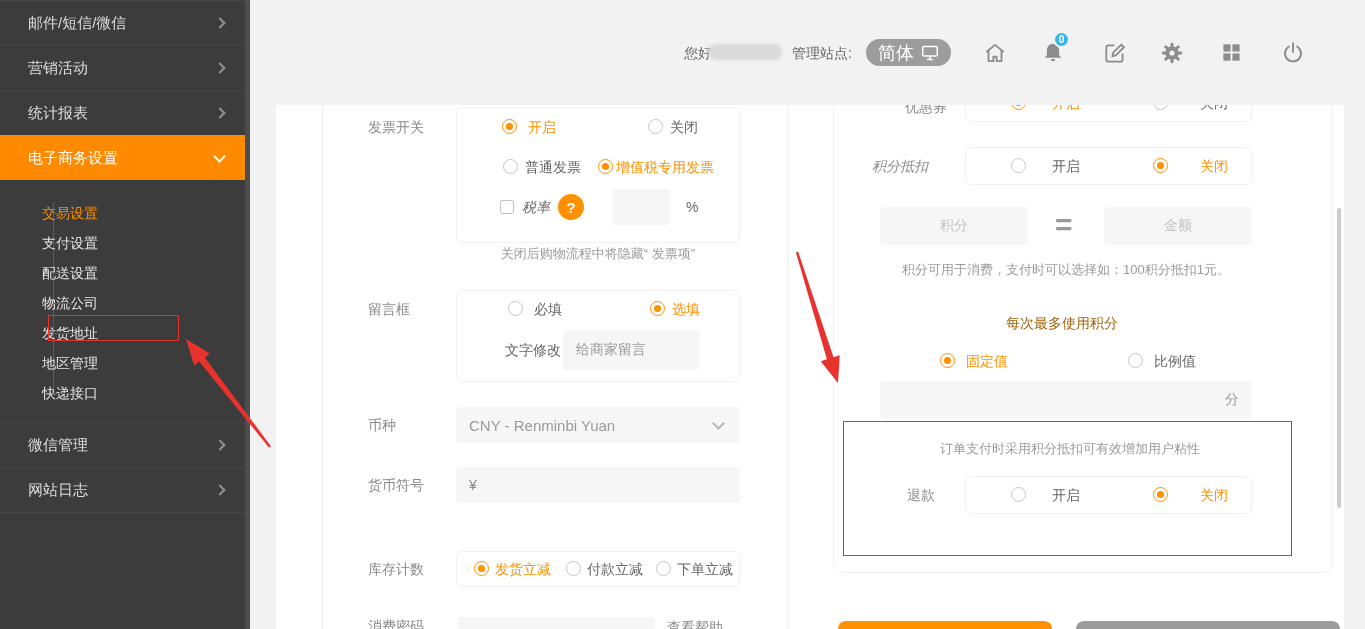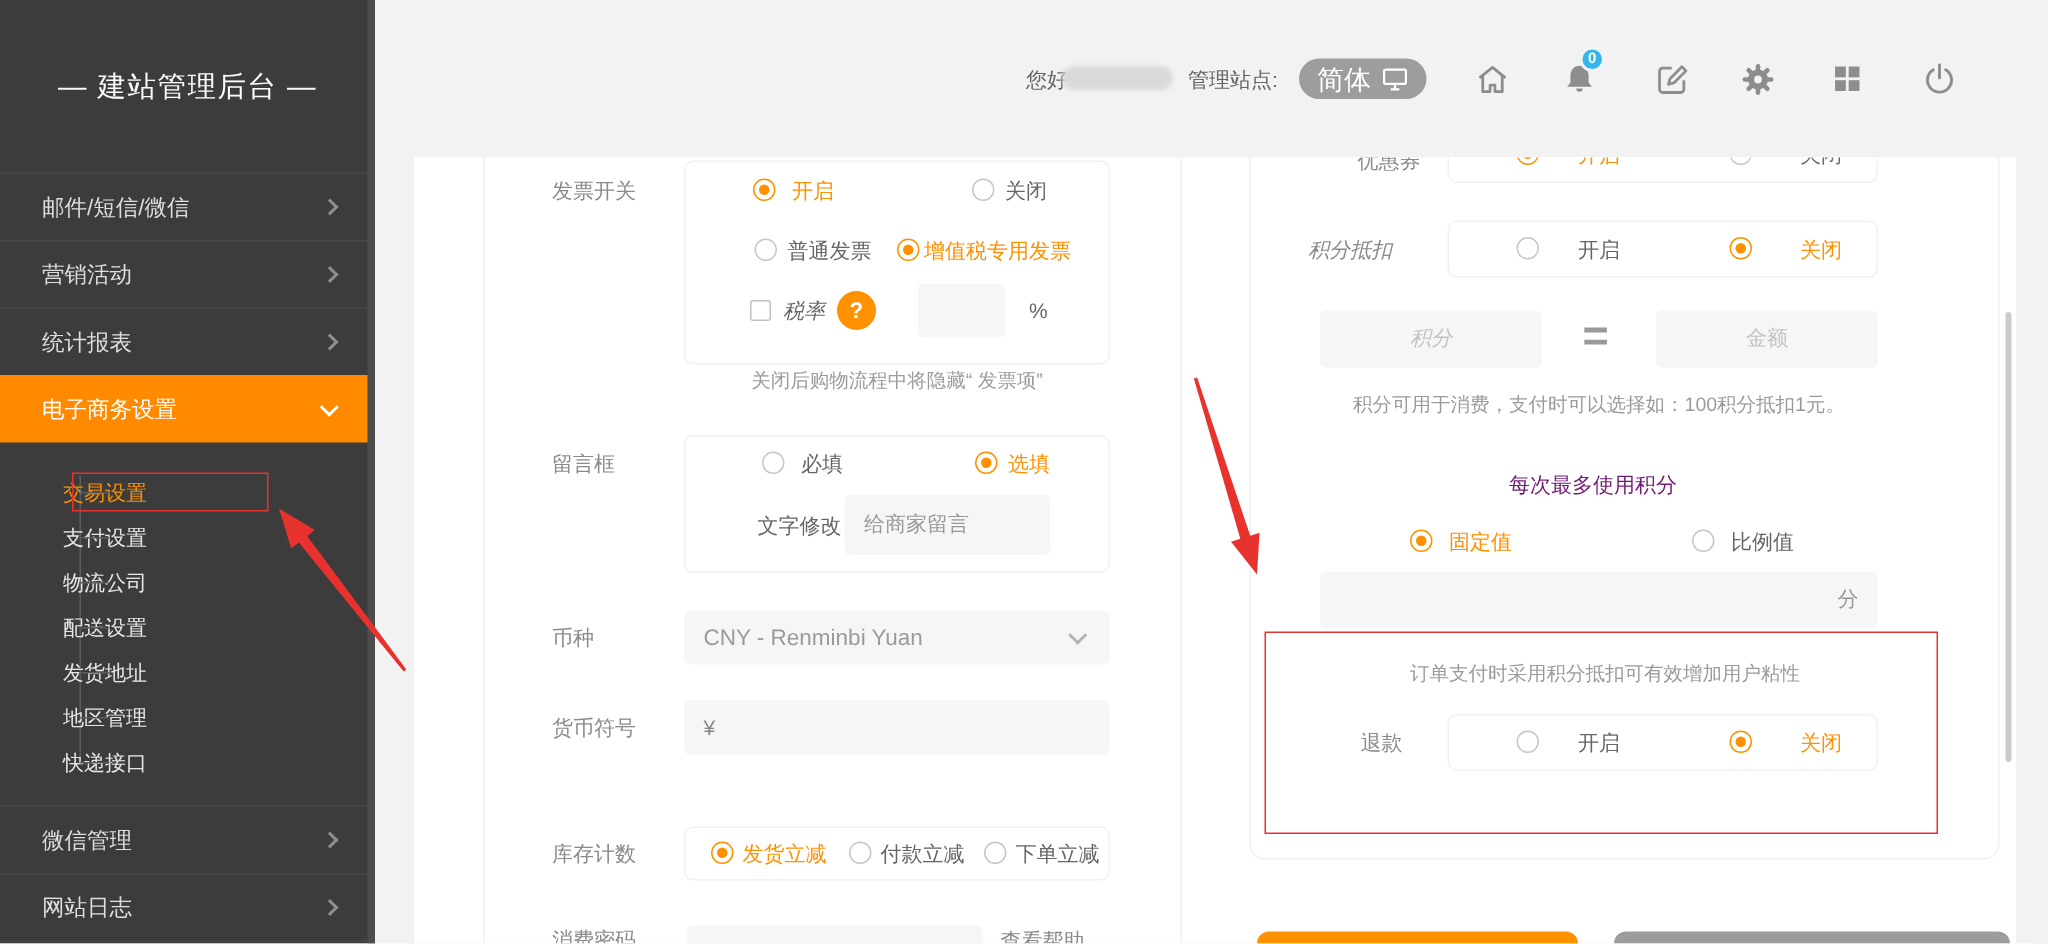--- a/index.html
+++ b/index.html
@@ -67,21 +67,20 @@
   .overlay { position:absolute; left:0; top:0; width:1365px; height:629px; pointer-events:none; }
   .redbox { position:absolute; border:2px solid #e8322e; }
   .redbox.thin { border-width:1px; }
 </style>
 </head>
 <body>
 
 <div class="page">
 
   <div class="sidebar">
-    <div class="logo">— 建站管理后台 —</div>
 
     <div class="side-item">
       <span>邮件/短信/微信</span>
       <span class="chev-r"></span>
     </div>
     <div class="side-item">
       <span>营销活动</span>
       <span class="chev-r"></span>
     </div>
     <div class="side-item">
@@ -89,22 +88,22 @@
       <span class="chev-r"></span>
     </div>
     <div class="side-item active">
       <span>电子商务设置</span>
       <span class="chev-d"></span>
     </div>
 
     <div class="submenu">
       <div class="sub-item active">交易设置</div>
       <div class="sub-item">支付设置</div>
+      <div class="sub-item">配送设置</div>
       <div class="sub-item">物流公司</div>
-      <div class="sub-item">配送设置</div>
       <div class="sub-item">发货地址</div>
       <div class="sub-item">地区管理</div>
       <div class="sub-item">快递接口</div>
     </div>
 
     <div class="side-item">
       <span>微信管理</span>
       <span class="chev-r"></span>
     </div>
     <div class="side-item" style="height:46px;border-bottom:1px solid #474747;">
@@ -226,26 +225,26 @@
     <span class="radio" style="left:877px;top:-10px;"></span>
     <span class="opt" style="left:924px;top:-10px;">关闭</span>
 
     <div class="flabel" style="left:596px;top:53px;font-style:italic;">积分抵扣</div>
     <div class="obox" style="left:689px;top:42px;width:287px;height:38px;"></div>
     <span class="radio" style="left:735px;top:53px;"></span>
     <span class="opt" style="left:776px;top:53px;">开启</span>
     <span class="radio sel" style="left:877px;top:53px;"></span>
     <span class="opt orange" style="left:924px;top:53px;">关闭</span>
 
-    <div class="ginput center" style="left:604px;top:102px;width:148px;height:38px;font-style:italic;">积分</div>
+    <div class="ginput center" style="left:604px;top:102px;width:148px;height:38px;">积分</div>
     <span class="equals" style="left:779px;top:105px;">=</span>
     <div class="ginput center" style="left:828px;top:102px;width:148px;height:38px;">金额</div>
     <div class="hint" style="left:604px;top:157px;width:372px;">积分可用于消费，支付时可以选择如：100积分抵扣1元。</div>
 
-    <div class="hint" style="left:600px;top:211px;width:372px;font-size:14px;color:#701a75;">每次最多使用积分</div>
+    <div class="hint" style="left:600px;top:211px;width:372px;font-size:14px;color:#a16207;">每次最多使用积分</div>
     <span class="radio sel" style="left:664px;top:248px;"></span>
     <span class="opt orange" style="left:690px;top:248px;">固定值</span>
     <span class="radio" style="left:852px;top:248px;"></span>
     <span class="opt" style="left:878px;top:248px;">比例值</span>
     <div class="ginput" style="left:604px;top:276px;width:372px;height:38px;justify-content:flex-end;color:#999;">分</div>
 
     <div class="hint" style="left:608px;top:336px;width:372px;">订单支付时采用积分抵扣可有效增加用户粘性</div>
 
     <div class="flabel" style="left:631px;top:382px;">退款</div>
     <div class="obox" style="left:689px;top:371px;width:287px;height:38px;"></div>

